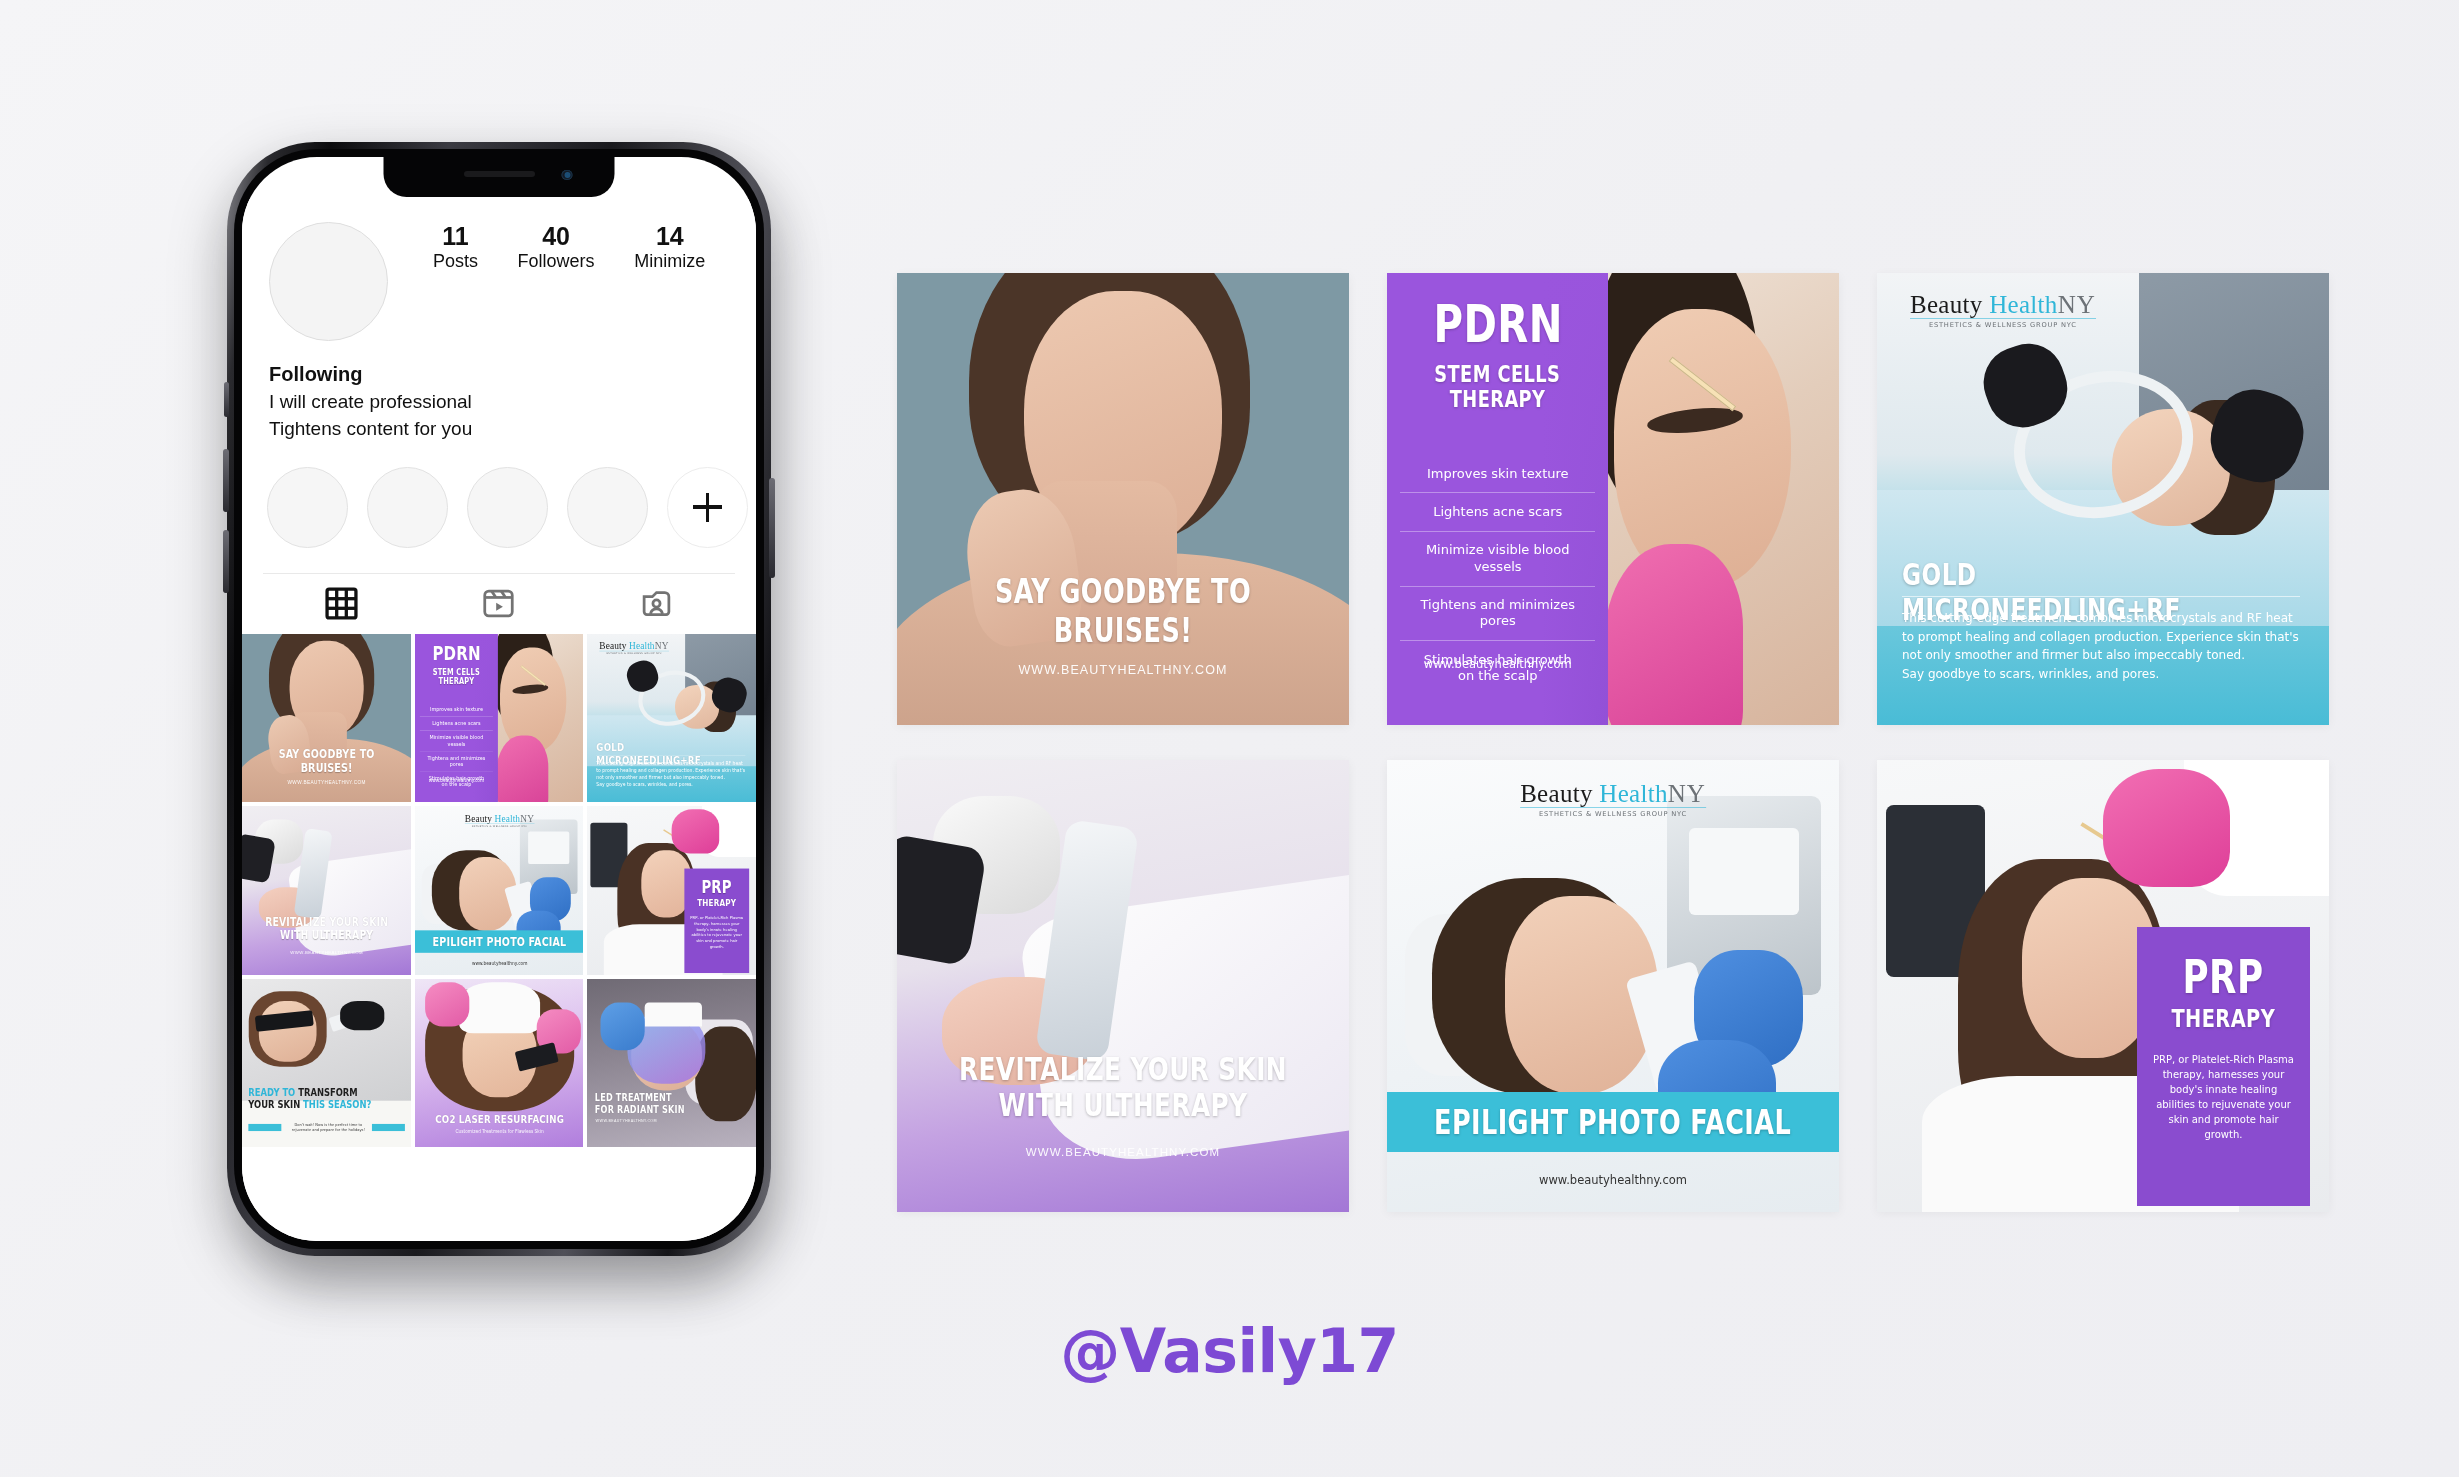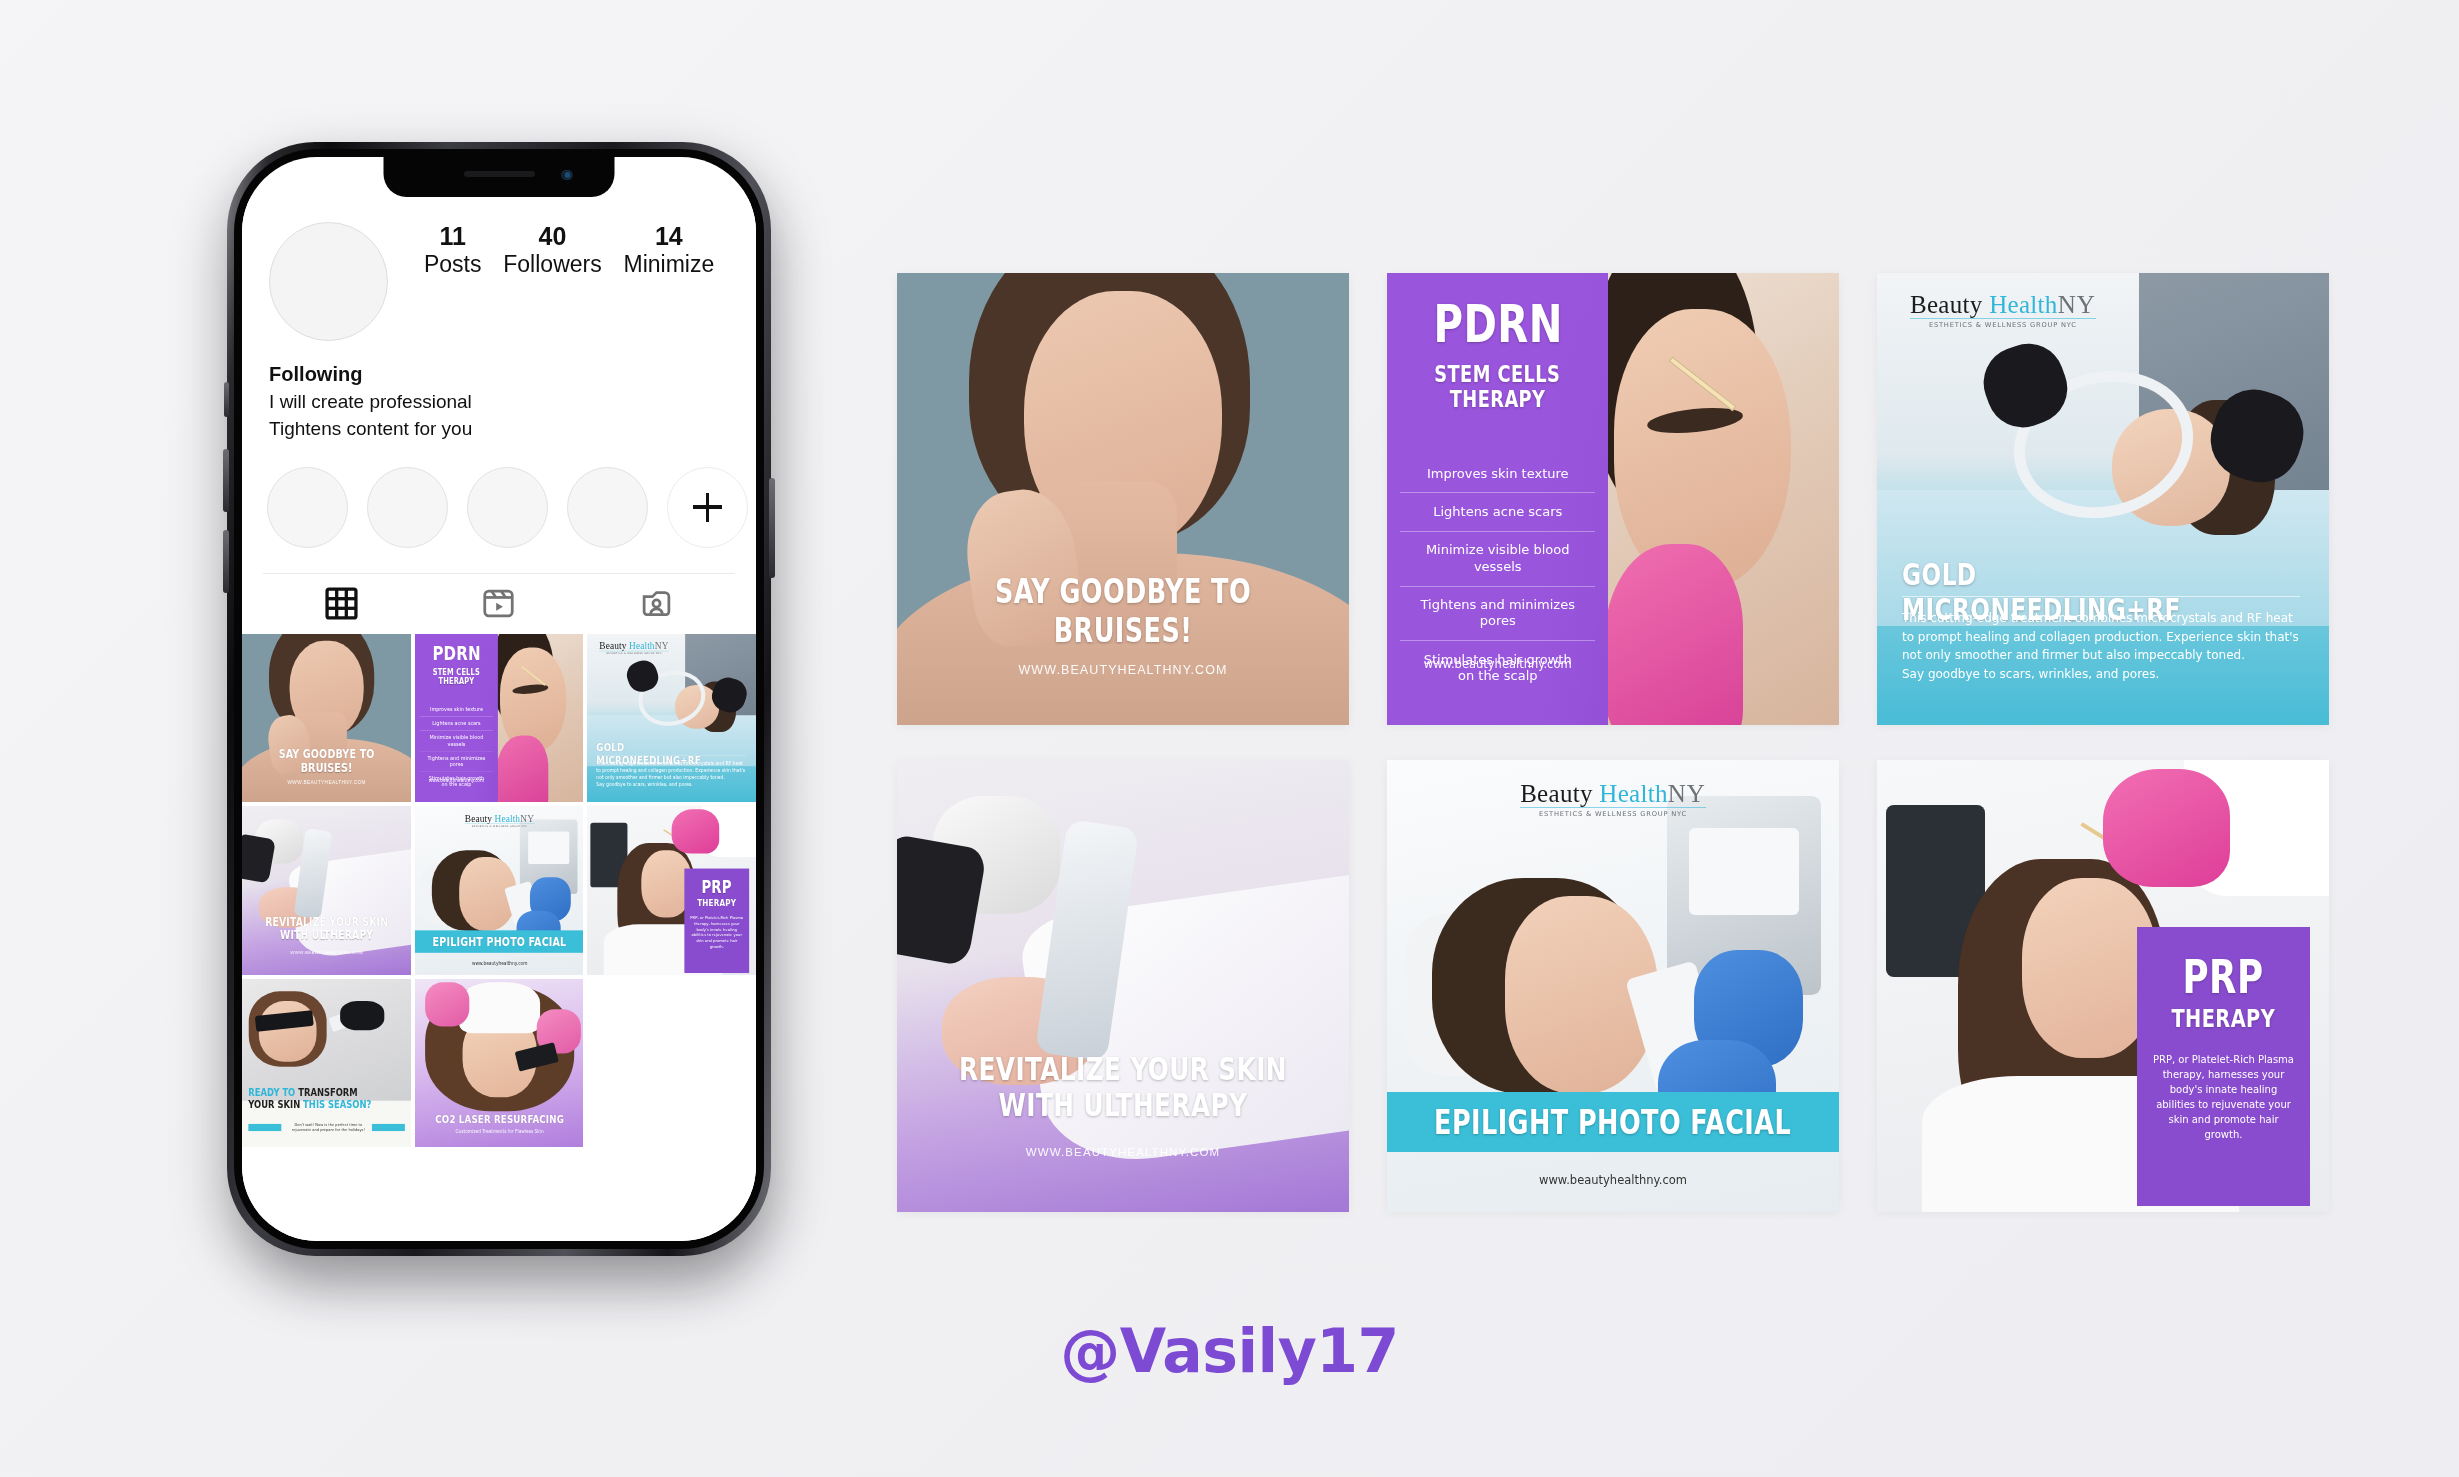--- a/index.html
+++ b/index.html
@@ -47,21 +47,21 @@
   .sb-vdn  { left: -3.8px; top: 388px; width: 5.8px; height: 63px; }
   .sb-pwr  { right: -3.8px; top: 336px; width: 5.8px; height: 100px; }
 
   
   .ig { position: absolute; left: 0; right: 0; top: 42px; bottom: 0; background: #fff; padding: 0 21px; }
   .ig-top { display: flex; align-items: flex-start; padding: 23px 5.8px 0 5.8px; }
   .avatar { width: 119px; height: 119px; border-radius: 50%; background: #f4f4f4; border: 1.4px solid #dedede; flex: 0 0 auto; }
   .stats { display: flex; flex: 1; justify-content: space-around; padding-left: 25px; padding-right: 3.8px; }
   .stat { text-align: center; }
   .stat .num { font-size: 25px; font-weight: 700; color: #111; line-height: 1.15; }
-  .stat .lbl { font-size: 23px; color: #111; line-height: 1.2; }
+  .stat .lbl { font-size: 18px; color: #111; line-height: 1.2; }
   .bio { padding: 19px 5.8px 0 5.8px; }
   .bio .name { font-size: 20px; font-weight: 700; color: #111; line-height: 1.45; }
   .bio .desc { font-size: 19px; color: #111; line-height: 1.38; }
   .edit-btn {
     margin: 21px 5.8px 0 5.8px; height: 50px; border-radius: 11.5px; background: #efefef;
     display: flex; align-items: center; justify-content: center;
     font-size: 20px; font-weight: 700; color: #111; border: none; width: calc(100% - 11.5px);
     font-family: "Liberation Sans", sans-serif;
   }
   .highlights { display: flex; align-items: center; gap: 19px; padding: 25px 5.8px 0 3.8px; }
@@ -530,20 +530,40 @@
                           <div class="gl-r"></div>
                           <div class="laser"></div>
                         </div>
                   <div class="hdl co2-t">CO2 LASER RESURFACING</div>
                   <div class="co2-s">Customized Treatments for Flawless Skin</div>
                 </div>
                     </div>
               </div>
                 </div>
 
+              <div class="cellimg">
+                  <div class="inner">
+                <div class="thumb-scope">
+                      <div class="scaler" style="transform:scale(0.3745)">
+                  <div class="art a-led">
+                          <div class="pillow"></div>
+                          <div class="hair"></div>
+                          <div class="face"></div>
+                          <div class="mask"></div>
+                          <div class="band"></div>
+                          <div class="glove"></div>
+                        </div>
+                  <div class="hdl led-t">
+                    <span>LED TREATMENT</span><br><span>FOR RADIANT SKIN</span>
+                  </div>
+                  <div class="led-u">WWW.BEAUTYHEALTHNY.COM</div>
+                </div>
+                    </div>
+              </div>
+                </div>
             </div>
 
           </div>
         </div>
       </div>
     </div>
   </div>
 
   <div class="showcase">
 

